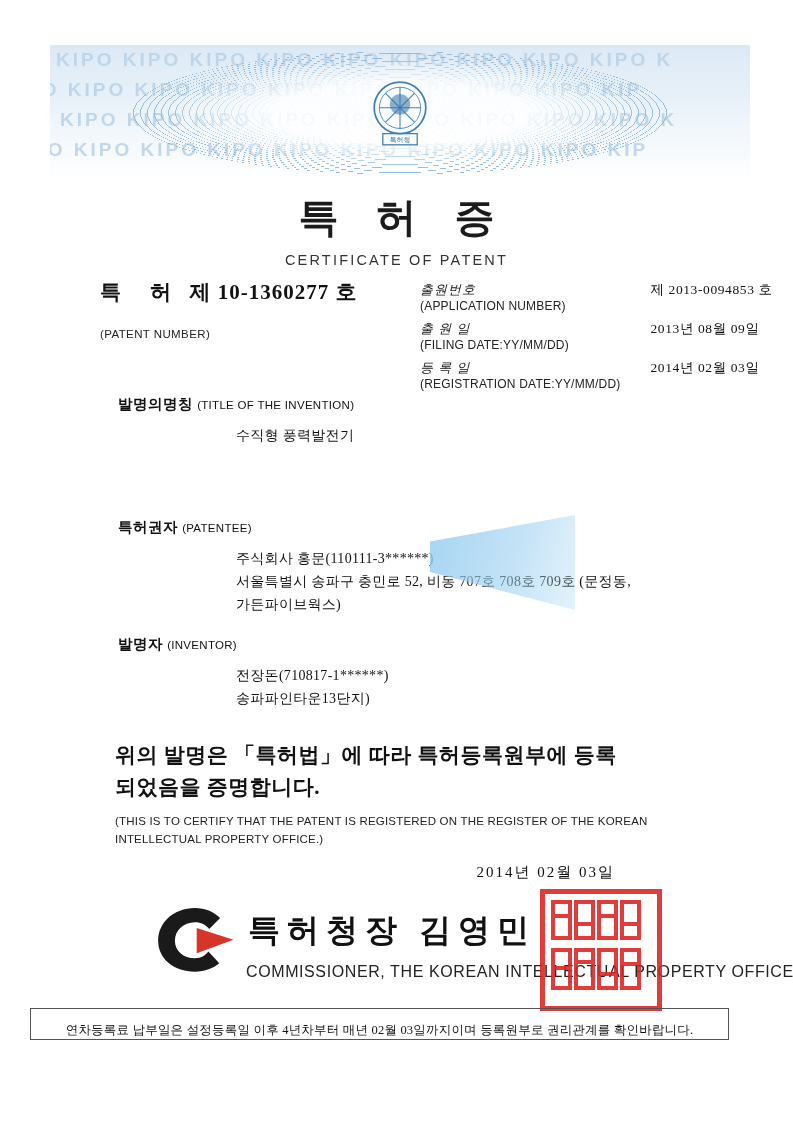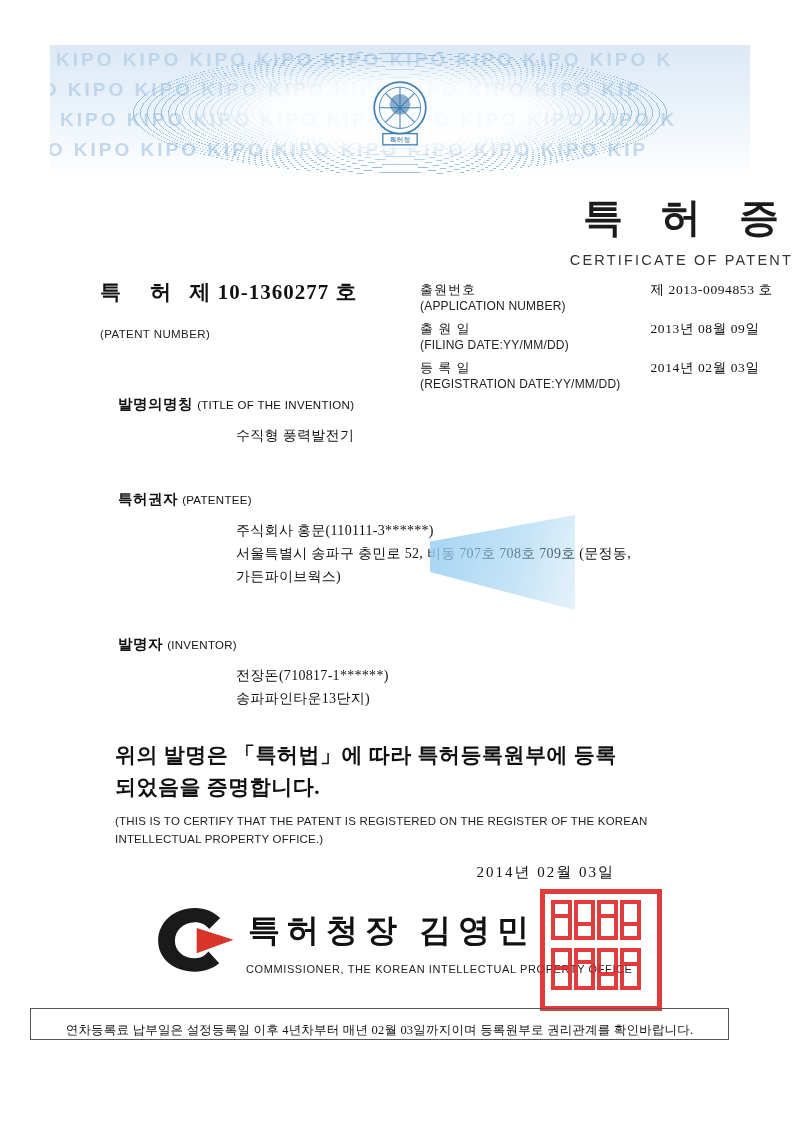--- a/index.html
+++ b/index.html
@@ -56,21 +56,21 @@
     transform: translate(-50%, -50%);
     width: 86px;
     height: 86px;
   }
 
   
   #title-block {
     position: absolute;
     left: 0; right: 0;
     top: 190px;
-    text-align: right;
+    text-align: center;
   }
   #doc-title {
     font-family: "Liberation Serif", serif;
     font-size: 40px;
     font-weight: bold;
     letter-spacing: 14px;
     color: #1b1b1b;
     text-indent: 14px;
   }
   #doc-title-en {
@@ -108,21 +108,21 @@
     left: 320px;
     top: 2px;
     border-collapse: collapse;
     font-size: 13px;
   }
   #meta-table td {
     padding: 1px 0 6px 0;
     vertical-align: top;
     white-space: nowrap;
   }
-  .meta-label-ko { font-size: 13px; letter-spacing: 1px; }
+  .meta-label-ko { font-size: 13px; letter-spacing: 1px; font-style: italic; }
   .meta-label-en {
     font-family: "Liberation Sans", sans-serif;
     font-size: 12px;
     color: #222;
     letter-spacing: .2px;
   }
   .meta-value {
     padding-left: 30px !important;
     font-size: 13.5px;
     letter-spacing: .6px;
@@ -148,21 +148,21 @@
   .field-body {
     margin-top: 10px;
     padding-left: 118px;
     font-size: 14px;
     line-height: 1.65;
     letter-spacing: .3px;
   }
   .field-body .line2 { padding-left: 0; }
 
   #field-title       { top: 395px; }
-  #field-patentee    { top: 490px; }
+  #field-patentee    { top: 518px; }
   #field-inventor    { top: 635px; }
 
   
   #scan-artifact {
     position: absolute;
     left: 430px;
     top: 515px;
     width: 145px;
     height: 95px;
     background: linear-gradient(105deg, rgba(150,205,240,.85) 0%, rgba(150,205,240,.55) 60%, rgba(150,205,240,.25) 100%);
@@ -221,21 +221,21 @@
     font-weight: bold;
     letter-spacing: 7px;
     white-space: nowrap;
     text-align: center;
   }
   #commissioner-en {
     position: absolute;
     left: 246px;
     top: 68px;
     font-family: "Liberation Sans", sans-serif;
-    font-size: 11px;
+    font-size: 16px;
     letter-spacing: .6px;
     color: #222;
     white-space: nowrap;
   }
   #seal {
     position: absolute;
     left: 540px;
     top: -6px;
     width: 112px;
     height: 112px;

